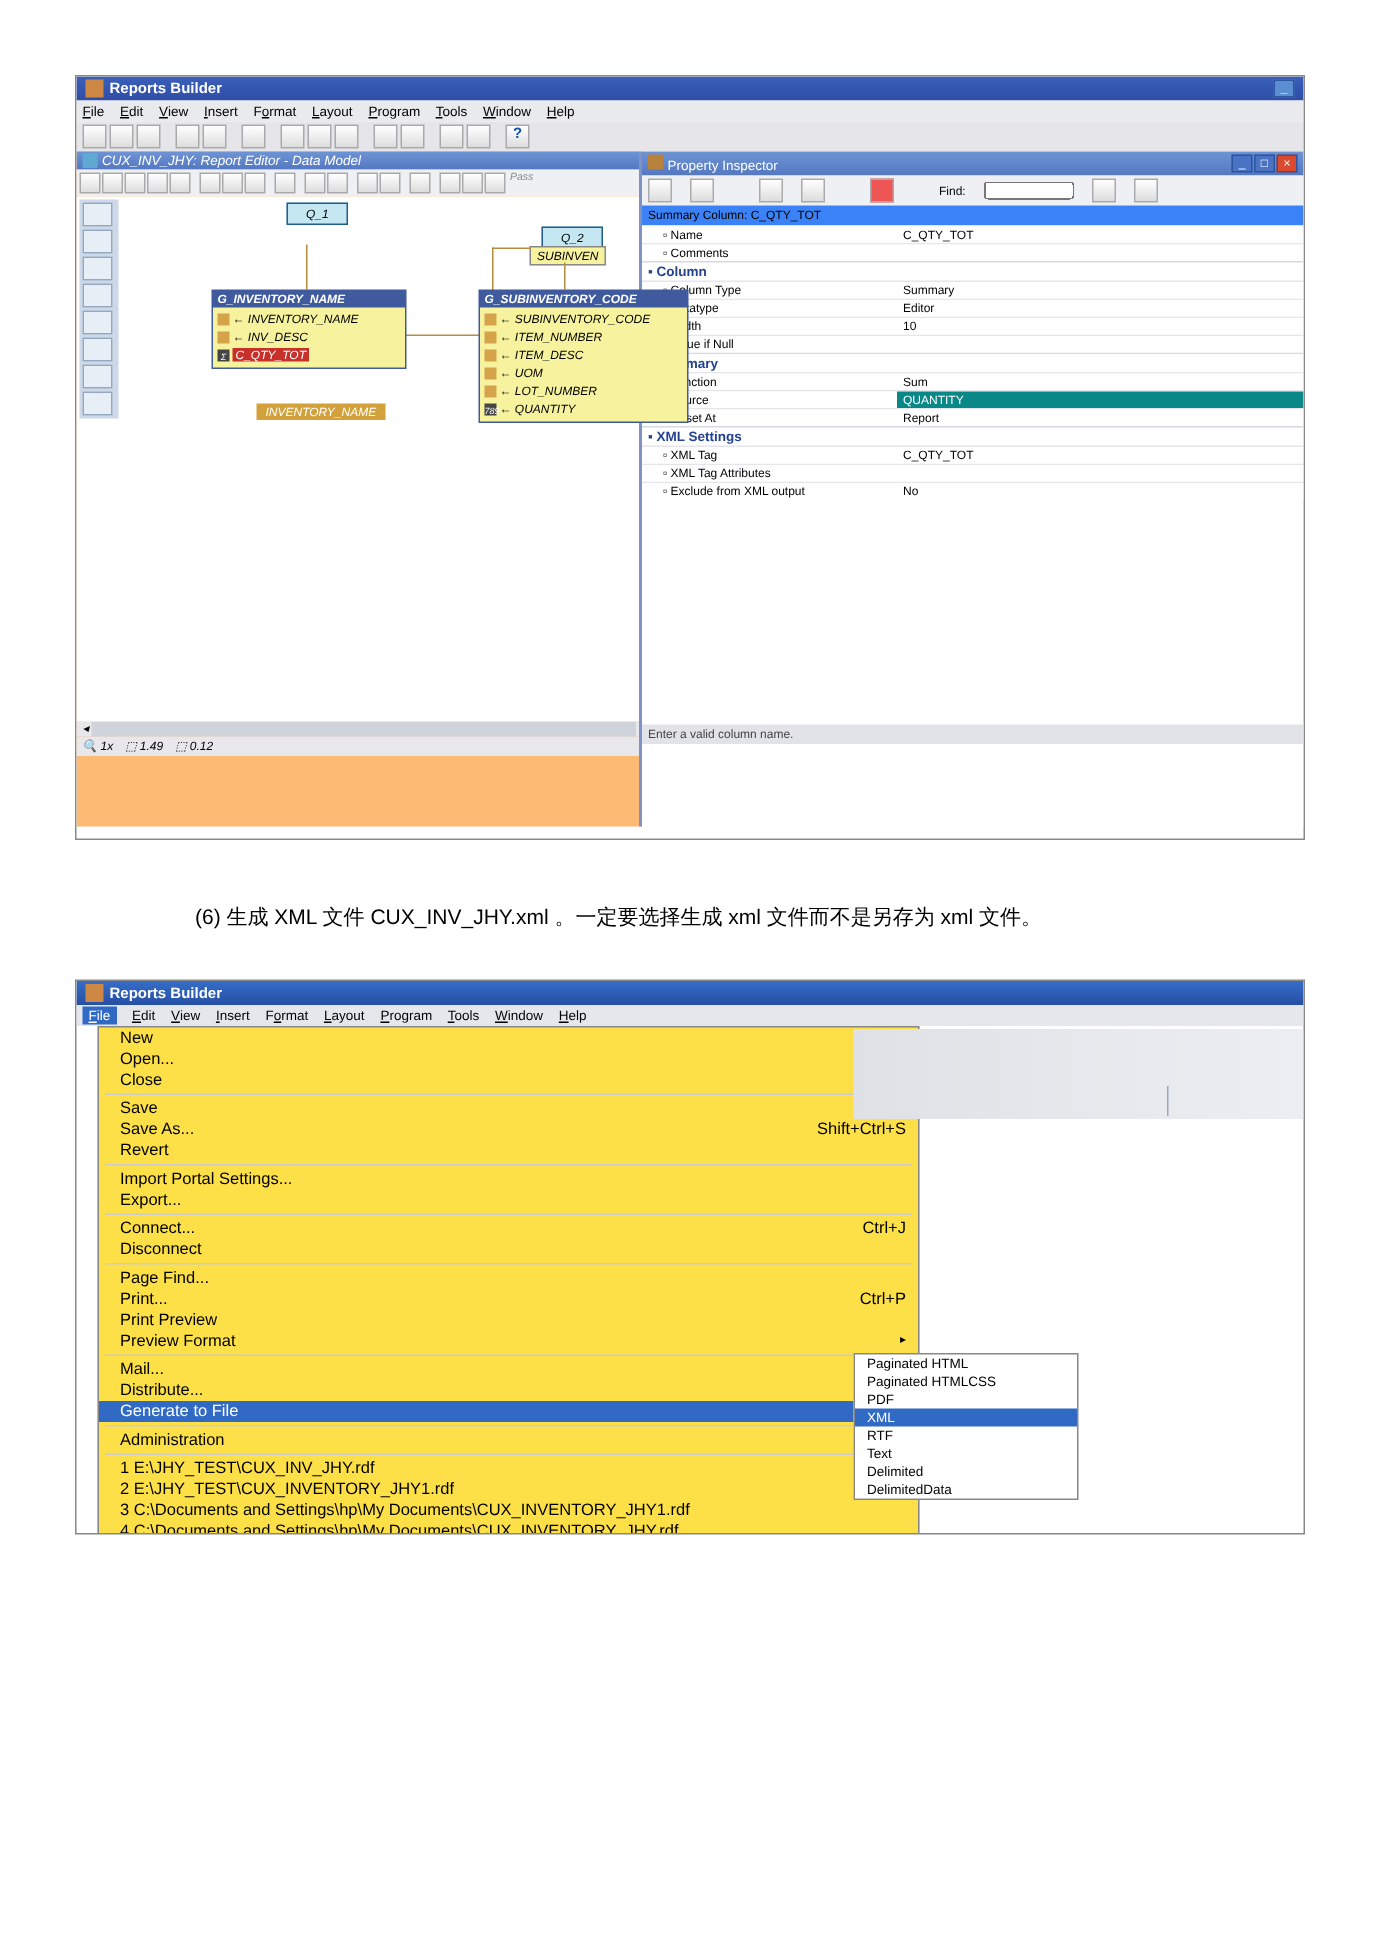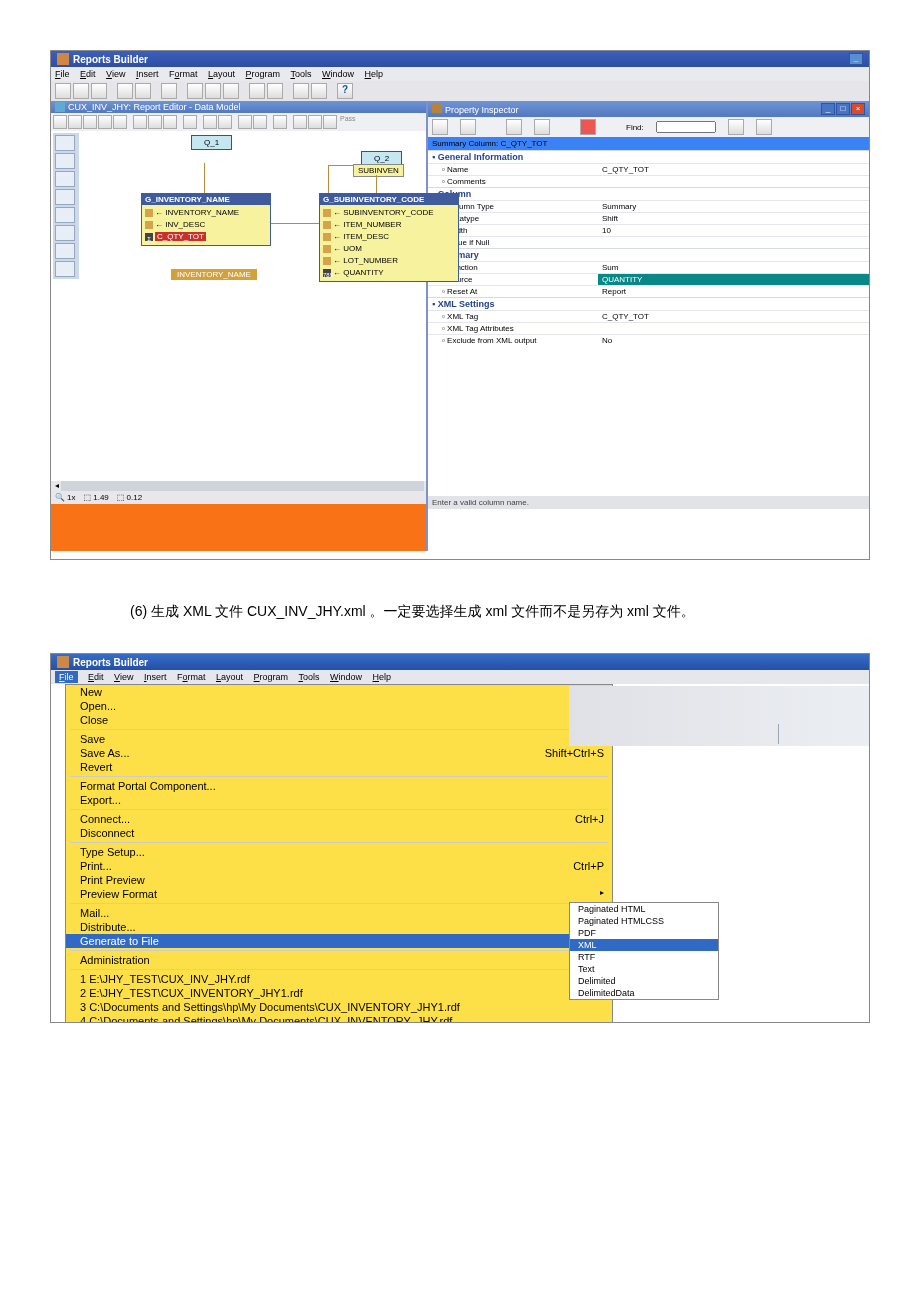--- a/index.html
+++ b/index.html
@@ -12,21 +12,21 @@
   .s1 { height: 510px; position: relative; overflow: hidden; }
   .s1-titlebar { background: linear-gradient(#3b5fbb, #2e4da5); color: #fff; font-size: 10px; padding: 2px 6px; font-family: Arial; font-weight: bold; display: flex; align-items: center; }
   .s1-titlebar .icon { display: inline-block; width: 12px; height: 12px; background: #c84; margin-right: 4px; }
   .s1-menubar { background: #e9eaed; font-size: 9px; padding: 2px 4px; color: #000; font-family: Arial; }
   .s1-menubar span { margin-right: 8px; cursor: pointer; }
   .s1-menubar span u { text-decoration: underline; }
   .s1-toolbar { background: #e6e6ea; padding: 2px 4px; display: flex; gap: 2px; }
   .tbtn { width: 16px; height: 16px; background: linear-gradient(#fff,#ddd); border: 1px solid #aaa; display: inline-block; }
   
   .s1-body { display: flex; height: 450px; }
-  .s1-left { width: 377px; position: relative; background: #f97316; border-right: 2px solid #7e93c4; }
+  .s1-left { width: 377px; position: relative; background: #fdba74; border-right: 2px solid #7e93c4; font-style: italic; }
   .s1-right { flex: 1; background: #fff; }
   
   .s1-subtitle { background: linear-gradient(#6e94d5,#5478c1); color: #fff; font-size: 9px; padding: 1px 4px; display: flex; align-items: center; font-family: Arial; }
   .s1-subtoolbar { background: #eef0f3; padding: 2px; display: flex; gap: 1px; font-size: 8px; }
   .s1-subtoolbar .tbtn { width: 14px; height: 14px; }
   
   .s1-canvas { position: relative; height: 350px; background: #fff; }
   .s1-sidepalette { position: absolute; left: 2px; top: 2px; width: 26px; background: #cdd8e8; padding: 2px; display: flex; flex-direction: column; gap: 2px; }
   .palbtn { width: 20px; height: 16px; background: #e8eef5; border: 1px solid #94a8c4; }
   
@@ -243,38 +243,37 @@
           <span style="width:6px"></span>
           <span class="tbtn" style="background:#e55;"></span>
           <span style="width:6px"></span>
           <span>Find:</span>
           <input type="text" style="">
           <span class="tbtn"></span>
           <span class="tbtn"></span>
         </div>
         <div class="pi-header">Summary Column: C_QTY_TOT</div>
         <div class="pi-section">
-          <div class="pi-sechead">▪ <span>General Information</span></div>
           <div class="pi-row">
               <div class="label">▫ <span>Name</span></div>
               <div class="value">C_QTY_TOT</div>
             </div>
           <div class="pi-row">
               <div class="label">▫ <span>Comments</span></div>
               <div class="value"></div>
             </div>
 
           <div class="pi-sechead">▪ <span>Column</span></div>
           <div class="pi-row">
               <div class="label">▫ <span>Column Type</span></div>
               <div class="value">Summary</div>
             </div>
           <div class="pi-row">
               <div class="label">▫ <span>Datatype</span></div>
-              <div class="value">Shift</div>
+              <div class="value">Editor</div>
             </div>
           <div class="pi-row">
               <div class="label">▫ <span>Width</span></div>
               <div class="value">10</div>
             </div>
           <div class="pi-row">
               <div class="label">▫ <span>Value if Null</span></div>
               <div class="value"></div>
             </div>
 
@@ -356,39 +355,39 @@
           <div class="mitem">
             <span>Save As...</span>
             <span>Shift+Ctrl+S</span>
           </div>
           <div class="mitem">
             <span>Revert</span>
             <span></span>
           </div>
           <div class="sep"></div>
           <div class="mitem">
-            <span>Format Portal Component...</span>
+            <span>Import Portal Settings...</span>
             <span></span>
           </div>
           <div class="mitem">
             <span>Export...</span>
             <span></span>
           </div>
           <div class="sep"></div>
           <div class="mitem">
             <span>Connect...</span>
             <span>Ctrl+J</span>
           </div>
           <div class="mitem">
             <span>Disconnect</span>
             <span></span>
           </div>
           <div class="sep"></div>
           <div class="mitem">
-            <span>Type Setup...</span>
+            <span>Page Find...</span>
             <span></span>
           </div>
           <div class="mitem">
             <span>Print...</span>
             <span>Ctrl+P</span>
           </div>
           <div class="mitem">
             <span>Print Preview</span>
             <span></span>
           </div>

